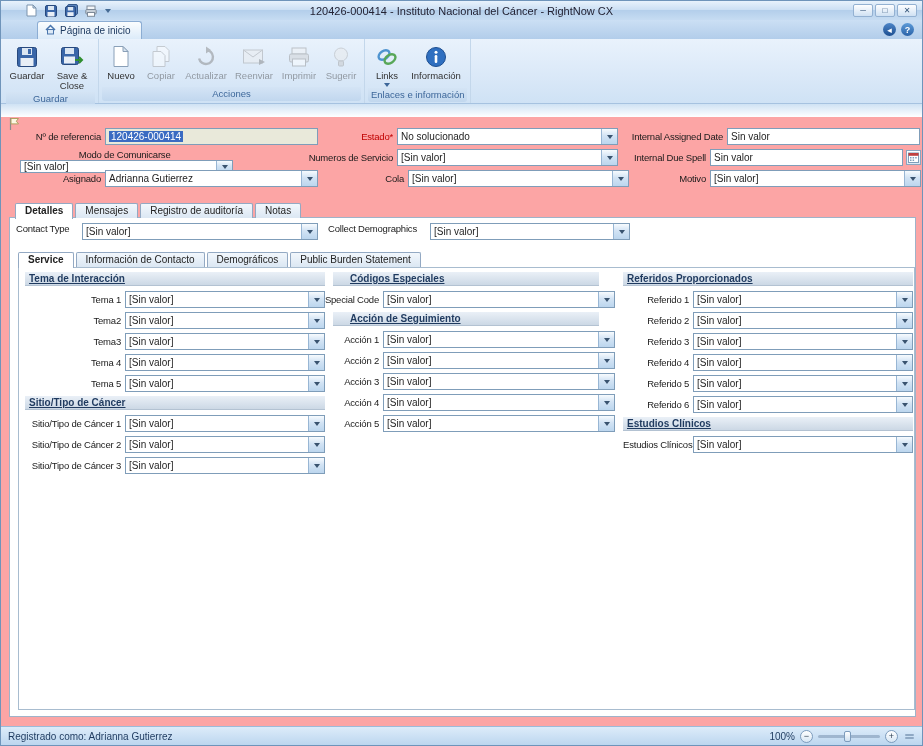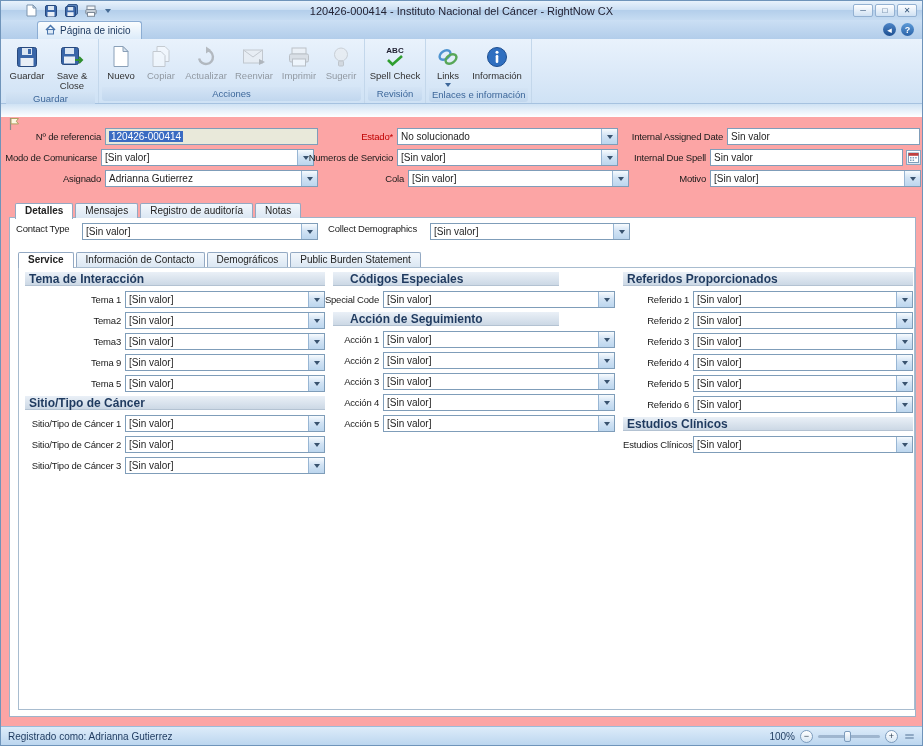--- a/index.html
+++ b/index.html
@@ -69,29 +69,29 @@
   .tab { height:15px; line-height:14px; padding:0 9px; margin-right:2px; background:linear-gradient(#f2f7fc,#dbe7f3);
     border:1px solid #93a9c3; border-bottom:none; border-radius:2px 2px 0 0; font-size:10px; color:#222; cursor:default; white-space:nowrap; }
   .tab.active { background:#fff; height:16px; font-weight:bold; position:relative; z-index:3; margin-bottom:-1px; }
   .maintabs { position:absolute; top:201px; left:14px; z-index:3; }
   .mainpanel { position:absolute; top:216px; left:8px; width:907px; height:500px; background:#fff; border:1px solid #9fb3c9; }
   .contactrow { position:absolute; top:5px; left:0; right:0; height:17px; }
   .contactrow > * { position:absolute; top:0; }
   .subtabs { position:absolute; top:33px; left:8px; z-index:3; }
   .innerpanel { position:absolute; top:49px; left:8px; width:897px; height:443px; background:#fff; border:1px solid #a8bccf; }
   .col { position:absolute; top:4px; }
-  .sec-header { height:14px; line-height:14px; font-size:12px; font-weight:bold; color:#1f3a5f; padding-left:4px;
-    background:linear-gradient(#eaf0f7,#ccd8e5); border-bottom:1px solid #b3c2d2; margin-bottom:5px; white-space:nowrap; }
+  .sec-header { height:14px; line-height:14px; font-size:10px; font-weight:bold; color:#1f3a5f; padding-left:4px;
+    background:linear-gradient(#eaf0f7,#ccd8e5); border-bottom:1px solid #b3c2d2; margin-bottom:5px; white-space:nowrap;text-decoration:underline; }
   .frow { display:flex; align-items:center; height:17px; margin-bottom:4px; }
 
   
   .lw92{width:92px} .lw103{width:103px} .lw96{width:96px} .lw62{width:62px} .lw66{width:66px}
   .w213{width:213px} .w221{width:221px} .w211{width:211px} .w193{width:193px}
   .w200{width:200px} .w232{width:232px} .w220c{width:220px} .w236{width:236px} .w200b{width:200px}
-  .hdr282{margin-left:16px; width:226px;padding-left:17px;} .hdr300{width:300px;} .hdr290{width:290px;}
+  .hdr282{margin-left:16px; width:266px;padding-left:17px;} .hdr300{width:300px;} .hdr290{width:290px;}
 
   
   .statusbar { position:absolute; bottom:0; left:0; width:100%; height:19px;
     background:linear-gradient(#ddecfa,#bcd6ef); border-top:1px solid #9cbbd9;
     display:flex; align-items:center; font-size:10px; color:#1e3a5f; }
   .status-left { margin-left:7px; }
   .zoom { margin-left:auto; display:flex; align-items:center; gap:5px; margin-right:8px; }
   .zoom-btn { width:13px; height:13px; border-radius:50%; border:1px solid #7d9cbd; background:linear-gradient(#fff,#d7e6f4);
     display:flex; align-items:center; justify-content:center; font-size:9px; color:#345; line-height:1; cursor:default; }
   .zoom-track { width:62px; height:3px; background:#9fb6cf; border-radius:2px; position:relative; }
@@ -246,34 +246,20 @@
                 <circle cx="10" cy="8.5" r="6.5" fill="#ffe9a8" stroke="#c9a73c"></circle>
                 <rect x="7.5" y="15" width="5" height="5" rx="1" fill="#b9c4cf" stroke="#8a97a5"></rect>
               </svg>
           </span>
           <span>Sugerir</span>
         </div>
       </div>
       <div class="rcaption">Acciones</div>
     </div>
 
-    <div class="rgroup">
-      <div class="rbtns">
-        <div class="rbtn" style="width:54px">
-          <span class="icon">
-            <span style="font-size:8px;font-weight:bold;color:#223;line-height:8px;">ABC</span>
-            <svg width="18" height="12">
-                <path d="M2 5 l4.5 4.5 L16 1" stroke="#2f9e2f" stroke-width="2.6" fill="none"></path>
-              </svg>
-          </span>
-          <span>Spell Check</span>
-        </div>
-      </div>
-      <div class="rcaption">Revisión</div>
-    </div>
 
     <div class="rgroup">
       <div class="rbtns">
         <div class="rbtn" style="width:38px">
           <span class="icon">
             <svg width="24" height="22">
                 <ellipse cx="9" cy="9" rx="6" ry="4" transform="rotate(-35 9 9)" fill="none" stroke="#4f94d0" stroke-width="2.4"></ellipse>
                 <ellipse cx="15" cy="13" rx="6" ry="4" transform="rotate(-35 15 13)" fill="none" stroke="#58a758" stroke-width="2.4"></ellipse>
               </svg>
           </span>
@@ -334,21 +320,21 @@
               <rect x="2" y="5" width="1.5" height="1.5"></rect>
               <rect x="4.6" y="5" width="1.5" height="1.5"></rect>
               <rect x="7.2" y="5" width="1.5" height="1.5"></rect>
               <rect x="2" y="7.5" width="1.5" height="1.5"></rect>
               <rect x="4.6" y="7.5" width="1.5" height="1.5"></rect>
             </g>
           </svg>
       </span>
     </div>
 
-    <div class="hf" style="left:4px; top:28px;">
+    <div class="hf" style="left:19px; top:28px;flex-direction:column;">
       <label class="flabel lw92">Modo de Comunicarse</label>
       <div class="combo w213">
         <span class="val">[Sin valor]</span>
         <span class="btn">
             <i class="tri"></i>
           </span>
       </div>
     </div>
     <div class="hf" style="left:300px; top:28px;">
       <label class="flabel lw92">Numeros de Servicio</label>
@@ -468,21 +454,21 @@
         <div class="frow">
             <label class="flabel lw96">Tema3</label>
           <div class="combo w200">
               <span class="val">[Sin valor]</span>
               <span class="btn">
                 <i class="tri"></i>
               </span>
             </div>
           </div>
         <div class="frow">
-            <label class="flabel lw96">Tema 9</label>
+            <label class="flabel lw96">Tema 4</label>
           <div class="combo w200">
               <span class="val">[Sin valor]</span>
               <span class="btn">
                 <i class="tri"></i>
               </span>
             </div>
           </div>
         <div class="frow">
             <label class="flabel lw96">Tema 5</label>
           <div class="combo w200">

